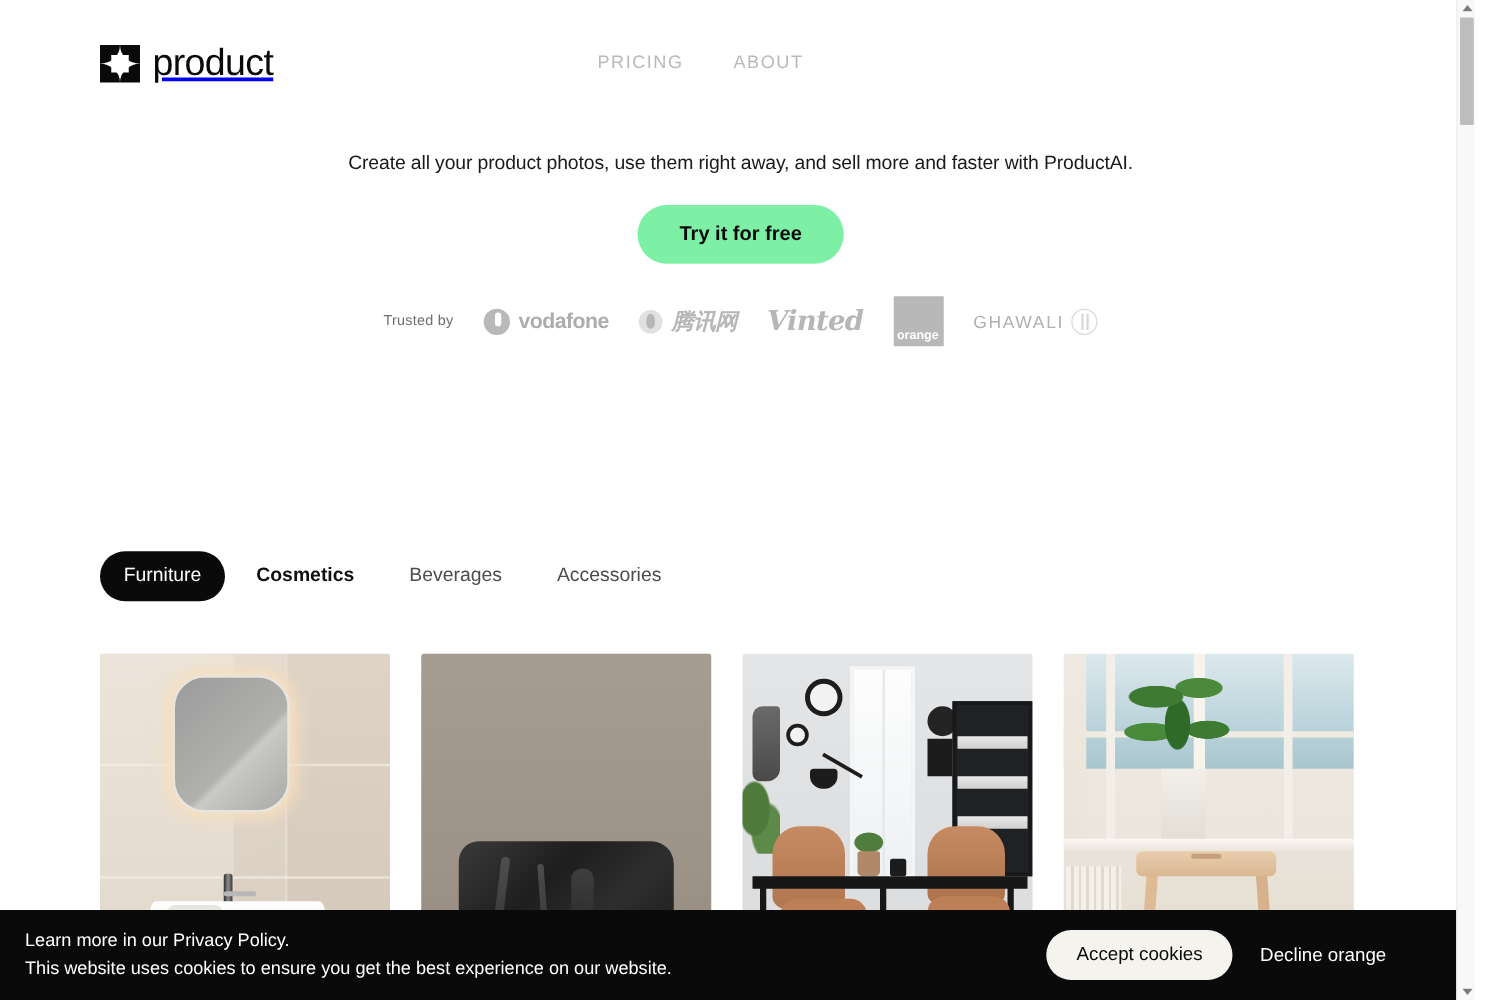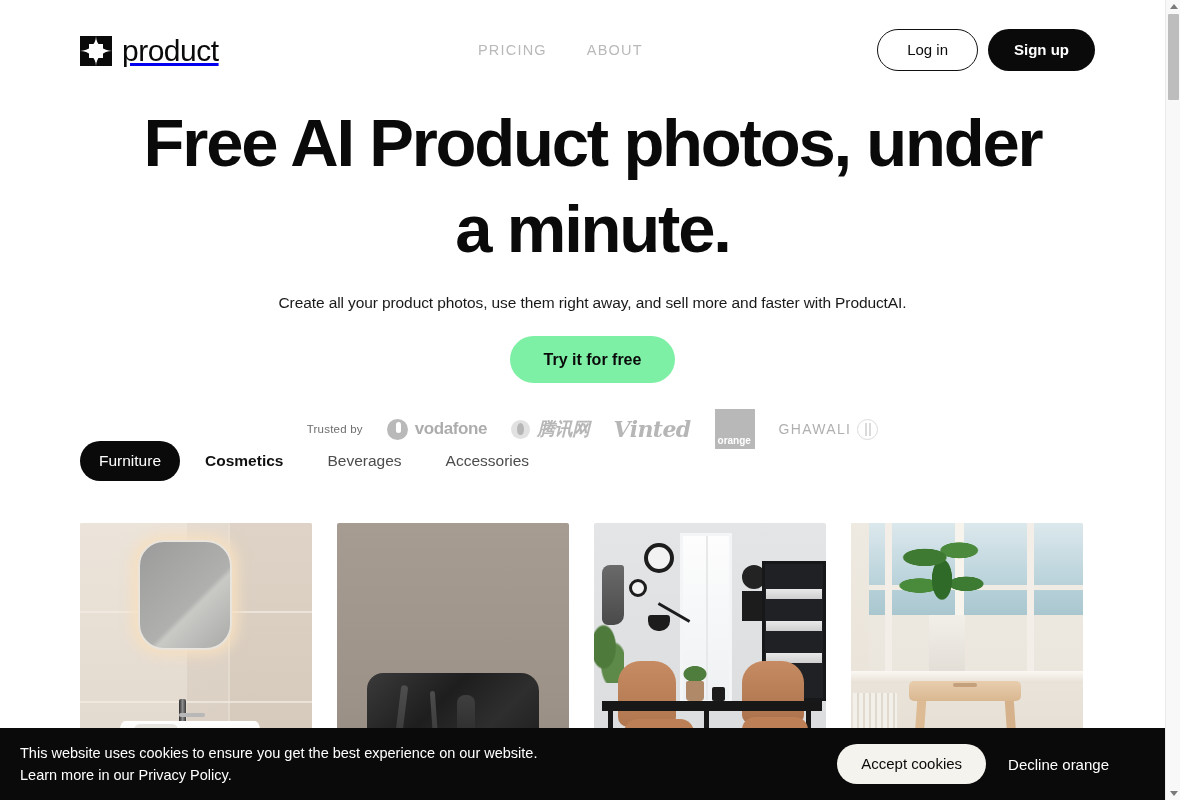--- a/index.html
+++ b/index.html
@@ -594,28 +594,23 @@
           <span class="hole"></span>
         </span>
         <span class="logo-text">product</span>
       </a>
 
       <nav class="nav">
         <a class="nav-link" href="#">PRICING</a>
         <a class="nav-link" href="#">ABOUT</a>
       </nav>
 
-      <div class="header-actions">
-        <button class="btn-login">Log in</button>
-        <button class="btn-signup">Sign up</button>
-      </div>
     </div>
 
     <div class="hero">
-      <h1 class="headline">Free AI Product photos, under a minute.</h1>
       <p class="subhead">Create all your product photos, use them right away, and sell more and faster with ProductAI.</p>
       <div class="cta-wrap">
         <button class="btn-cta">Try it for free</button>
       </div>
 
       <div class="trusted">
         <span class="trusted-label">Trusted by</span>
 
         <span class="brand">
           <span class="vodafone-mark"></span>
@@ -722,24 +717,24 @@
         <span class="stool-rail"></span>
         <span class="stool-step"></span>
         <span class="stool-top"></span>
           <span class="stool-slot"></span>
       </div>
 
     </div>
 
     <div class="cookie">
       <div class="cookie-text">
-        <div>This website uses cookies to ensure you get the best experience on our website.</div>
         <div>
           <span>Learn more in our </span><a href="#">Privacy Policy</a><span>.</span>
         </div>
+        <div>This website uses cookies to ensure you get the best experience on our website.</div>
       </div>
       <div class="cookie-actions">
         <button class="btn-accept">Accept cookies</button>
         <button class="btn-decline">Decline orange</button>
       </div>
     </div>
 
   </div>
 
   <div class="scrollbar">

